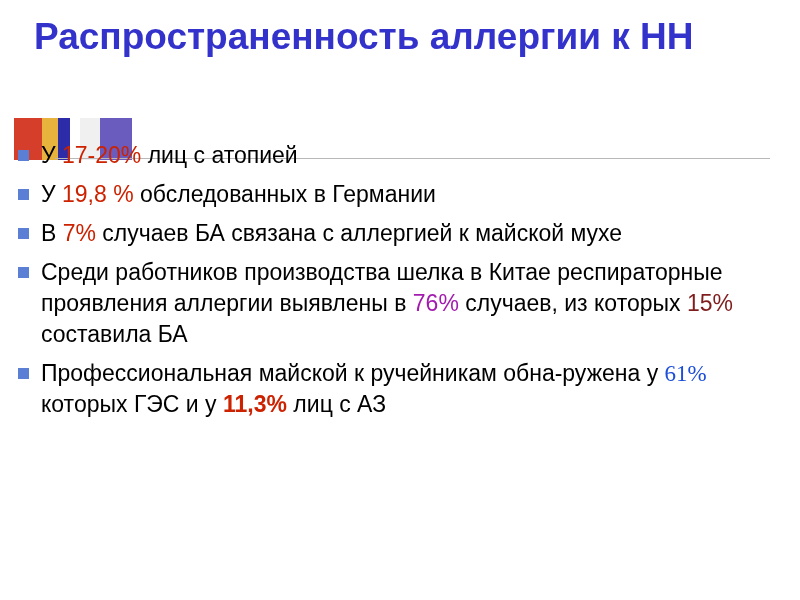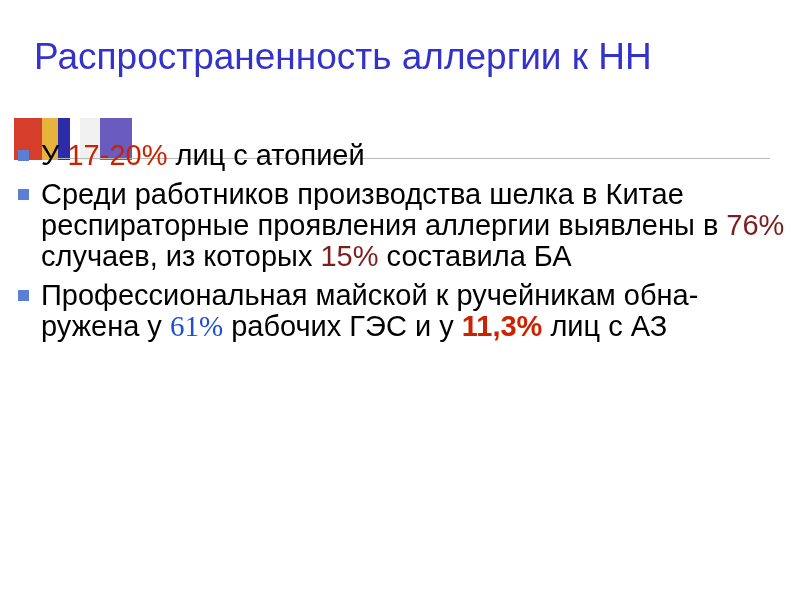--- a/index.html
+++ b/index.html
@@ -15,26 +15,26 @@
   }
   .slide {
     position: relative;
     width: 800px;
     height: 600px;
     box-sizing: border-box;
   }
   .title {
     position: absolute;
     left: 34px;
-    top: 32px;
+    top: 12px;
     width: 740px;
     color: #3333cc;
     font-size: 37px;
     line-height: 50px;
-    font-weight: normal;
+    font-weight: bold;
     letter-spacing: 0px;
   }
   
   .deco {
     position: absolute;
     left: 14px;
     top: 118px;
     width: 118px;
     height: 42px;
   }
@@ -79,21 +79,21 @@
   .marker {
     flex: 0 0 auto;
     width: 11px;
     height: 11px;
     background: #5b7fd4;
     margin-top: 10px;
     margin-right: 12px;
   }
   .btext {
     flex: 1 1 auto;
-    font-size: 29px;
+    font-size: 23px;
     line-height: 31px;
     color: #000000;
   }
   .hl {
     color: #cc2200;
   }
 </style>
 </head>
 <body>
 
@@ -112,21 +112,29 @@
 
   <div class="rule"></div>
 
   <div class="bullets" id="bullet-list">
       <div class="bullet">
         <span class="marker" style="background: rgb(91, 127, 212);"></span>
         <div class="btext"><span>У </span><span class="hl" style="color: rgb(204, 34, 0);">17-20%</span><span> лиц с атопией</span></div>
       </div>
       <div class="bullet">
         <span class="marker" style="background: rgb(91, 127, 212);"></span>
-        <div class="btext"><span>Среди работников производства шелка в Китае респираторные проявления аллергии выявлены в </span><span class="hl" style="color: #7f1d1d;">76%</span><span> случаев, из которых </span><span class="hl" style="color: #7f1d1d;">15%</span><span> составила БА</span></div>
+        <div class="btext"><span>У </span><span class="hl" style="color: rgb(204, 34, 0);">19,8 %</span><span> обследованных в Германии</span></div>
       </div>
       <div class="bullet">
         <span class="marker" style="background: rgb(91, 127, 212);"></span>
-        <div class="btext"><span>Профессиональная майской к ручейникам обна-ружена у </span><span class="hl" style="color: #1d4ed8; font-family: Liberation Serif, serif;">61%</span><span> рабочих ГЭС и у </span><span class="hl" style="color: rgb(204, 34, 0); font-weight: bold;">11,3%</span><span> лиц с АЗ</span></div>
+        <div class="btext"><span>В </span><span class="hl" style="color: rgb(204, 34, 0);">7%</span><span> случаев БА связана с аллергией к майской мухе</span></div>
+      </div>
+      <div class="bullet">
+        <span class="marker" style="background: rgb(91, 127, 212);"></span>
+        <div class="btext"><span>Среди работников производства шелка в Китае респираторные проявления аллергии выявлены в </span><span class="hl" style="color: #a21caf;">76%</span><span> случаев, из которых </span><span class="hl" style="color: #7f1d1d;">15%</span><span> составила БА</span></div>
+      </div>
+      <div class="bullet">
+        <span class="marker" style="background: rgb(91, 127, 212);"></span>
+        <div class="btext"><span>Профессиональная майской к ручейникам обна-ружена у </span><span class="hl" style="color: #1d4ed8; font-family: Liberation Serif, serif;">61%</span><span> которых ГЭС и у </span><span class="hl" style="color: rgb(204, 34, 0); font-weight: bold;">11,3%</span><span> лиц с АЗ</span></div>
       </div>
     </div>
 
 </div>
 
 </body></html>

